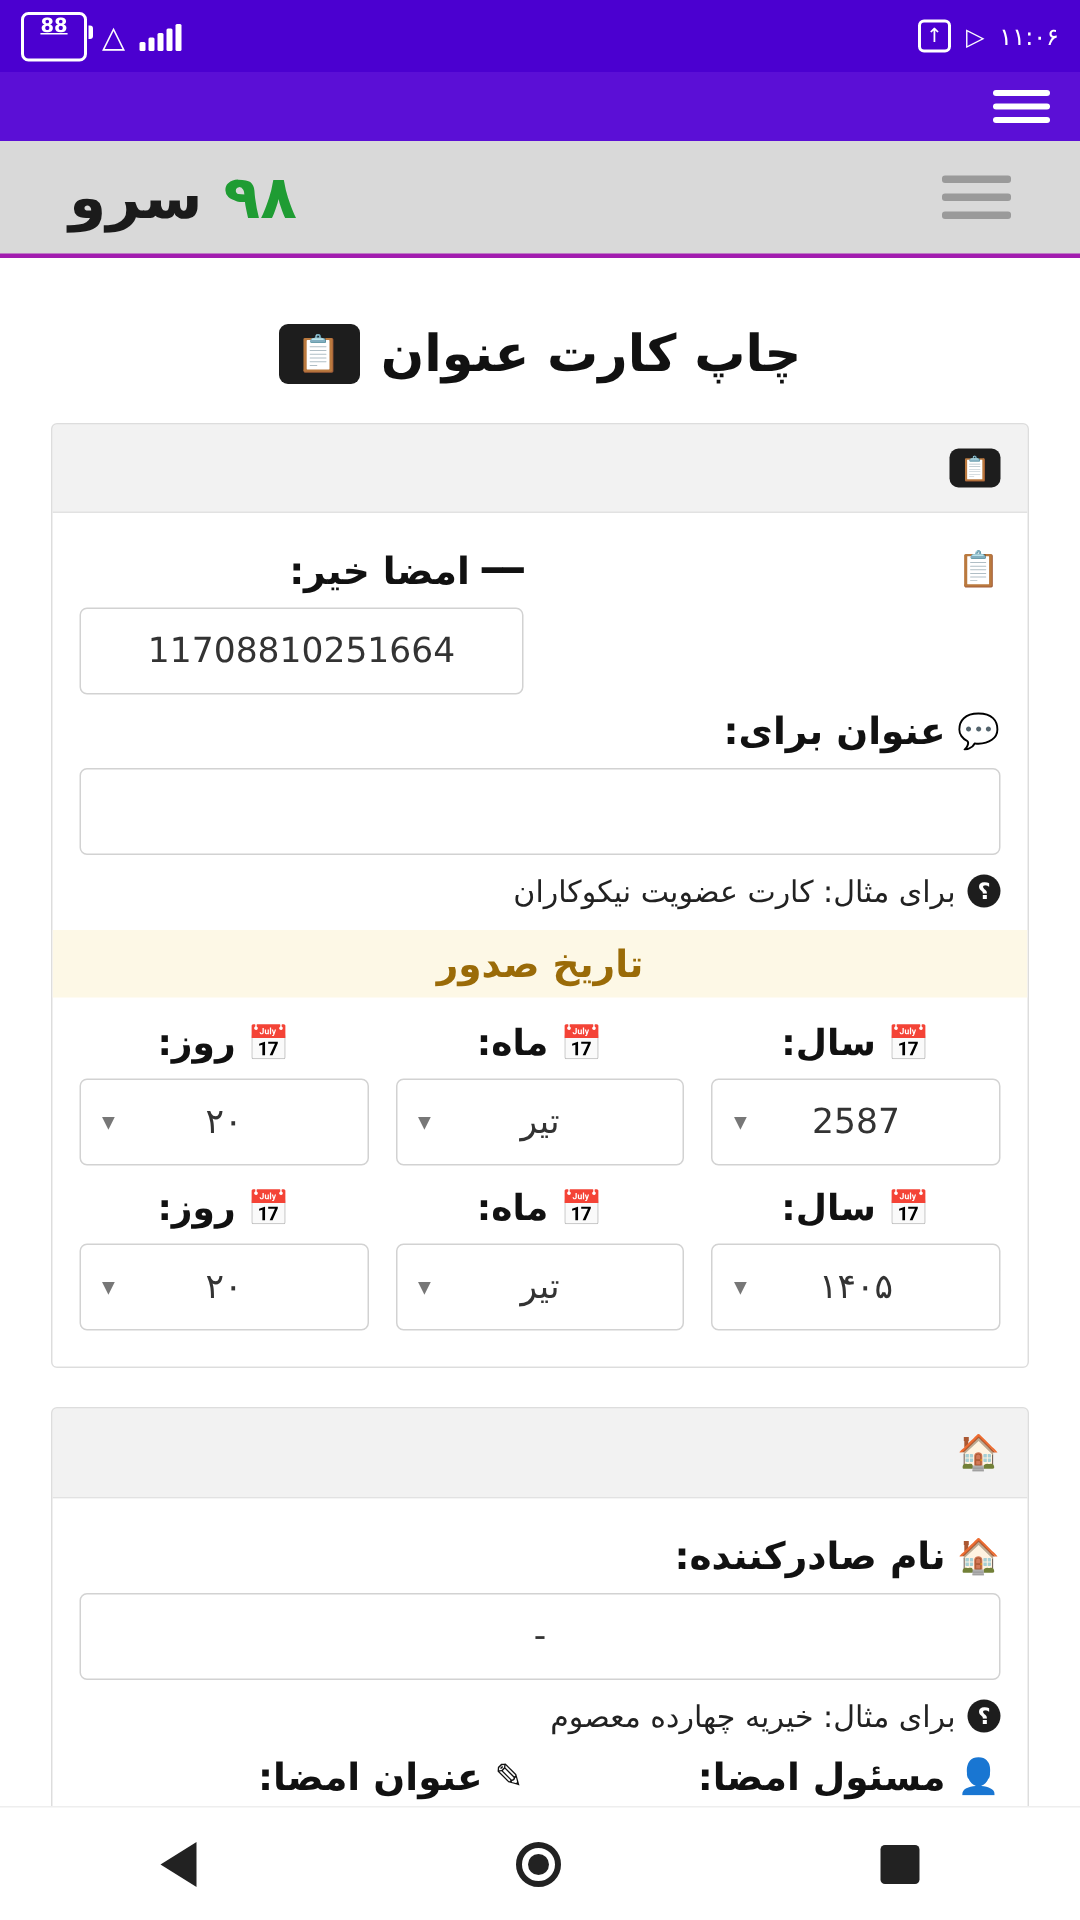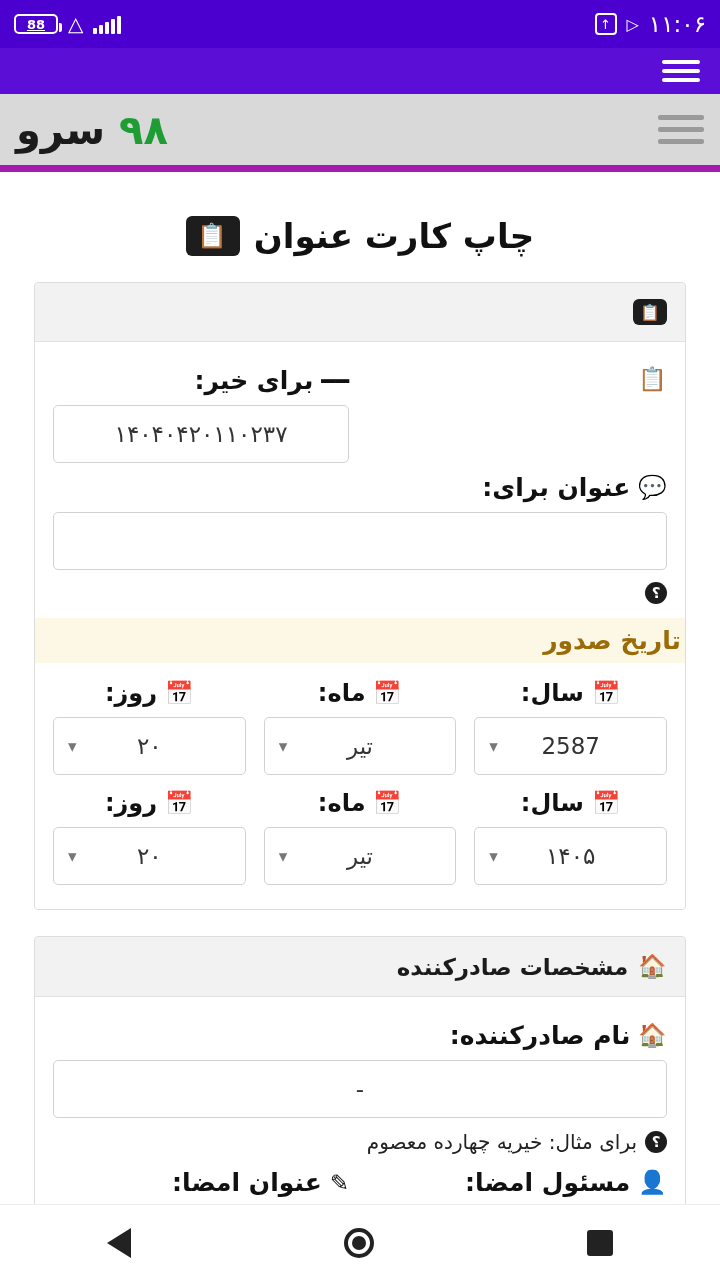--- a/index.html
+++ b/index.html
@@ -14,55 +14,55 @@
 
   
   .statusbar {
     height: 48px; background: #4b00d0; color: #fff;
     display: flex; align-items: center; justify-content: space-between;
     padding: 0 14px; direction: ltr;
   }
   .sb-left { display: flex; align-items: center; gap: 10px; }
   .sb-right { display: flex; align-items: center; gap: 10px; }
   .battery {
-    border: 2px solid #fff; border-radius: 5px; width: 44px; height: 20px;
-    display: flex; align-items: flex-end; justify-content: center;
+    border: 2px solid #fff; border-radius: 5px; width: 44px; height: 33px;
+    display: flex; align-items: flex-start; justify-content: center;
     font-size: 13px; font-weight: bold; position: relative; text-decoration: underline;
   }
   .battery::after {
     content: ""; position: absolute; right: -6px; top: 7px;
     width: 3px; height: 9px; background: #fff; border-radius: 0 2px 2px 0;
   }
   .wifi-ic { font-size: 20px; line-height: 1; }
   .signal { display: flex; align-items: flex-end; gap: 2px; height: 20px; }
   .signal i { display: block; width: 4px; background: #fff; border-radius: 1px; }
   .signal i:nth-child(1){height:6px;} .signal i:nth-child(2){height:9px;}
   .signal i:nth-child(3){height:12px;} .signal i:nth-child(4){height:15px;}
   .signal i:nth-child(5){height:18px;}
-  .sb-clock { font-size: 23px; letter-spacing: .5px; }
+  .sb-clock { font-size: 16px; letter-spacing: .5px; }
   .updown {
     border: 2px solid #fff; border-radius: 4px; width: 22px; height: 22px;
     display: flex; align-items: center; justify-content: center; font-size: 13px;
   }
   .playic { font-size: 16px; }
 
   
   .browserbar {
     height: 46px; background: #5b0fd6;
     display: flex; align-items: center; justify-content: flex-start;
     padding: 0 20px; direction: ltr;
   }
   .burger-w { display: flex; flex-direction: column; gap: 5px; margin-left: auto; }
   .burger-w span { display: block; width: 38px; height: 4px; background: #fff; border-radius: 2px; }
 
   
   .siteheader {
-    height: 78px; background: #d9d9d9; border-bottom: 7px solid #a21caf;
+    height: 78px; background: #d9d9d9; border-bottom: 3px solid #a21caf;
     display: flex; align-items: center; justify-content: space-between;
-    padding: 0 16px;
+    padding: 0 46px;
   }
   .logo { font-size: 40px; font-weight: bold; color: #1b1b1b; letter-spacing: -1px; }
   .logo .num { color: #1f9c33; }
   .burger-g { display: flex; flex-direction: column; gap: 7px; }
   .burger-g span { display: block; width: 46px; height: 5px; background: #9a9a9a; border-radius: 2px; }
 
   
   .page { padding: 18px 0 0; background: #fff; height: 1108px; overflow: hidden; }
   .page-title {
     text-align: center; font-size: 34px; font-weight: bold; color: #111;
@@ -105,22 +105,22 @@
     font-size: 20px; color: #222; text-align: right; margin: 12px 0 4px;
     display: flex; align-items: center; justify-content: flex-start; gap: 8px;
   }
   .qmark {
     background: #1d1d1d; color: #fff; border-radius: 50%;
     width: 22px; height: 22px; font-size: 15px; font-weight: bold;
     display: inline-flex; align-items: center; justify-content: center; flex: 0 0 auto;
   }
 
   .section-banner {
-    background: #fdf8e6; color: #9a6b08; 
-    font-size: 25px; font-weight: bold; padding: 8px 4px; margin: 14px -18px 6px;
+    background: #fdf8e6; color: #9a6b08; text-align: center;
+    font-size: 25px; font-weight: bold; padding: 8px 14px; margin: 14px -18px 6px;
   }
   .trio { display: flex; gap: 18px; margin-top: 4px; }
   .trio .col { flex: 1; }
   .trio .lbl { justify-content: center; font-size: 24px; }
   .sel {
     width: 100%; height: 58px; border: 1px solid #d2d2d2; border-radius: 5px;
     background: #fff; color: #333; font-size: 23px;
     display: flex; align-items: center; justify-content: center; position: relative;
   }
   .sel .chev {
@@ -200,33 +200,34 @@
 
         <div class="row2">
           <div class="col">
             <div class="lbl">
               <span class="gi">📋</span>
             </div>
           </div>
           <div class="col">
             <div class="lbl">
               <span class="gi">━━</span>
-              <span>برای خیر:</span>
-            </div>
-            <div class="inp">۱۴۰۴۰۴۲۰۱۱۰۲۳۷</div>
+              <span>امضا خیر:</span>
+            </div>
+            <div class="inp">11708810251664</div>
           </div>
         </div>
 
         <div class="lbl">
           <span class="gi">💬</span>
           <span>عنوان برای:</span>
         </div>
         <div class="inp"></div>
         <div class="hint">
           <span class="qmark">؟</span>
+          <span>برای مثال: کارت عضویت نیکوکاران</span>
         </div>
 
         <div class="section-banner">تاریخ صدور</div>
         <div class="trio">
           <div class="col">
             <div class="lbl">
               <span class="gi">📅</span>
               <span>سال:</span>
             </div>
             <div class="sel">
@@ -288,21 +289,20 @@
             </div>
           </div>
         </div>
 
       </div>
     </div>
 
     <div class="card">
       <div class="card-head">
         <span class="gi">🏠</span>
-        <span>مشخصات صادرکننده</span>
       </div>
       <div class="card-body">
         <div class="lbl">
           <span class="gi">🏠</span>
           <span>نام صادرکننده:</span>
         </div>
         <div class="inp">-</div>
         <div class="hint">
           <span class="qmark">؟</span>
           <span>برای مثال: خیریه چهارده معصوم</span>

